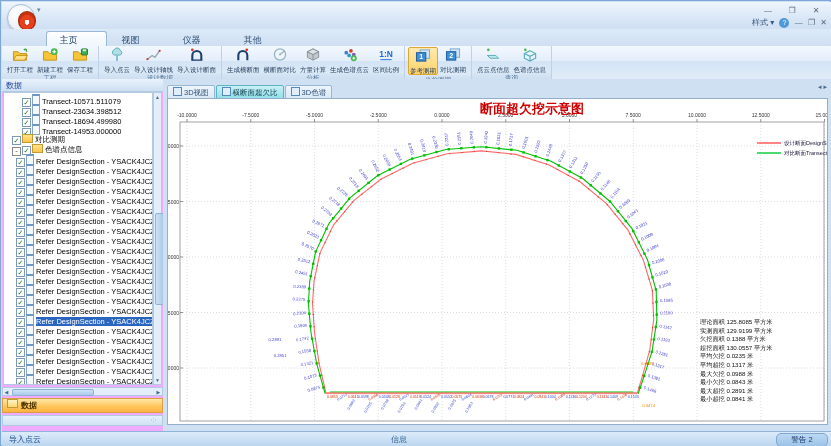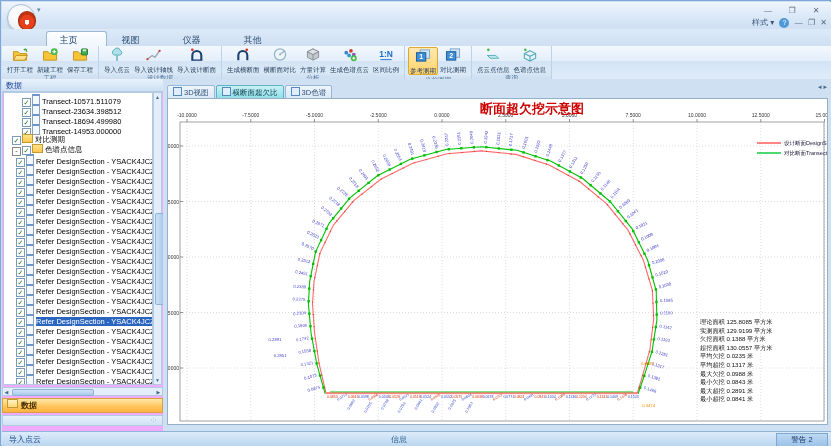--- a/index.html
+++ b/index.html
@@ -75,21 +75,21 @@
      vertical-align:-1px;margin-right:2px;}
   #ctab-nav{right:4px;top:4px;font-size:7px;color:#4a6a8a;}
   #chartpanel{left:4px;top:19px;width:661px;height:327px;background:#ffffff;border:1px solid #93afc9;box-sizing:border-box;}
   #chartpanel svg{position:absolute;left:0;top:0;overflow:hidden;}
   
   #statusbar{left:1px;top:430px;width:829px;height:15px;
      background:linear-gradient(#dcebfa,#b9d5ef);border-top:1px solid #8fb4d8;}
   #status-left{left:7px;top:2px;font-size:8px;color:#1a4a8a;}
   #status-center{left:389px;top:2px;font-size:8px;color:#2f5f8f;}
   #status-right{right:3px;top:1px;width:50px;height:12px;background:linear-gradient(#bcd8f2,#9cc3e8);
-     border:1px solid #7fa8d0;border-radius:0;font-size:7.5px;color:#1a3a6a;text-align:center;line-height:12px;}
+     border:1px solid #7fa8d0;border-radius:5px;font-size:7.5px;color:#1a3a6a;text-align:center;line-height:12px;}
 </style>
 </head>
 <body>
 
 <div id="frame" class="abs">
 
   <div id="titlebar" class="abs">
     <div id="app-orb" class="abs">
       <div id="orb-glyph" class="abs"></div>
     </div>

